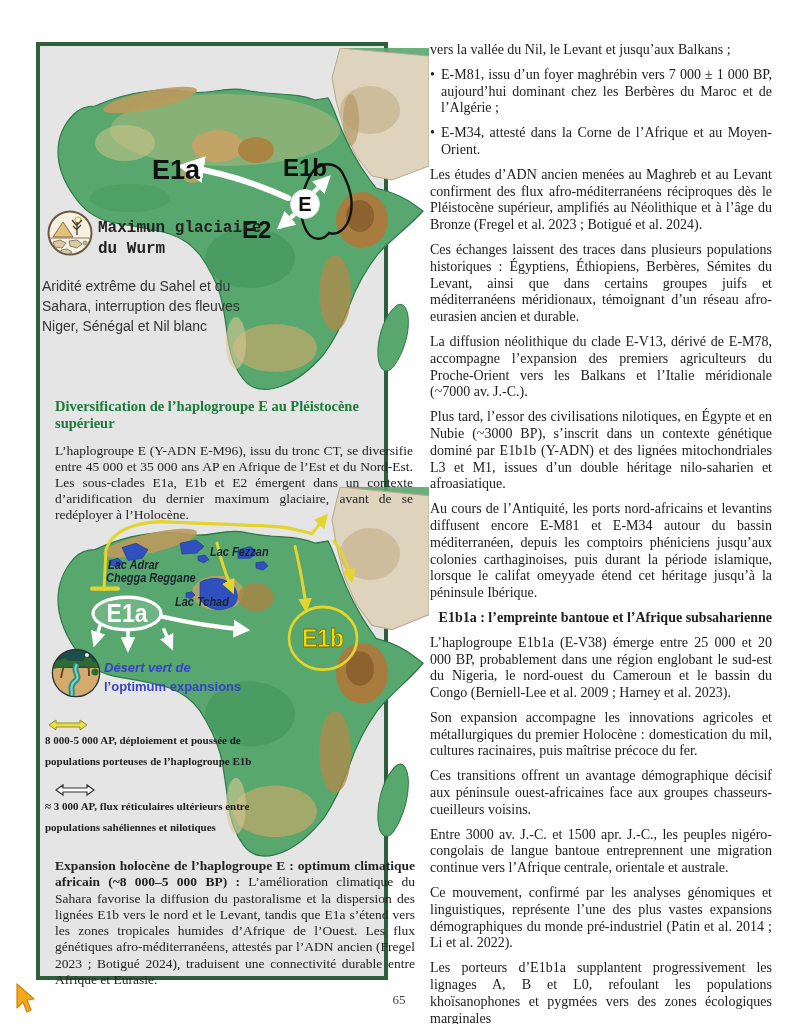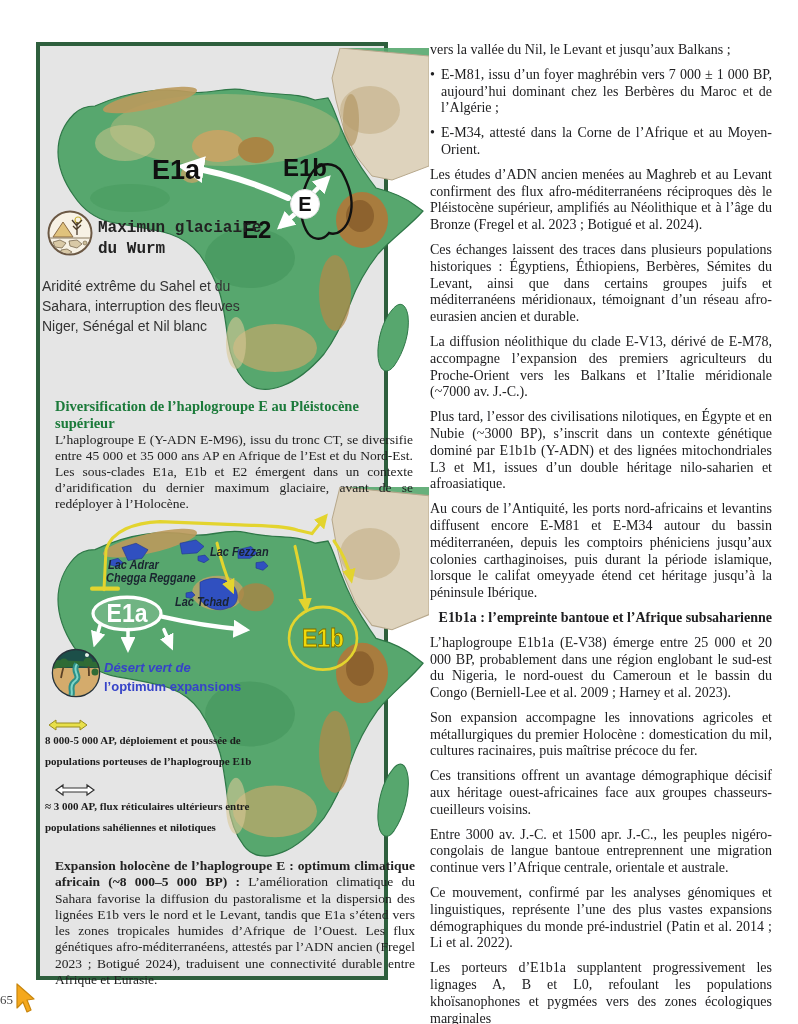--- a/index.html
+++ b/index.html
@@ -16,21 +16,21 @@
   .map-svg{position:absolute;left:0;display:block}
   .map1{top:2px;width:389px;height:345px}
   .map2{top:441px;width:389px;height:373px}
   .overlay{position:absolute;z-index:5}
   .glacial-icon{left:7px;top:164px;width:46px;height:46px}
   .glacial-title{left:58px;top:172px;font-family:Liberation Mono, monospace;
                  font-size:16px;font-weight:bold;color:#222;line-height:21px}
   .glacial-note{left:2px;top:230px;width:214px;font-family:"Liberation Sans",sans-serif;
                 font-size:14px;color:#333;line-height:20px}
   .caption1{left:15px;top:352px;width:358px}
-  .cap-title{font-size:14.5px;font-weight:bold;color:var(--cap-green);margin-bottom:0}
+  .cap-title{font-size:14.5px;font-weight:bold;color:var(--cap-green);margin-bottom:11px}
   .cap-body{font-size:13.5px;line-height:16px;text-align:justify;color:#222}
   .desert-icon{left:11px;top:602px;width:50px;height:50px}
   .desert-label{left:64px;top:612px;width:140px;font-family:"Liberation Sans",sans-serif;
                 font-size:13px;font-weight:bold;color:var(--desert-blue);line-height:19px}
   .desert-label .l1{font-style:italic}
   .legend-arrow{width:44px;height:14px;display:block}
   .legend1-arrow{left:6px;top:672px}
   .legend2-arrow{left:13px;top:737px}
   .legend-text{font-family:Liberation Serif, serif;font-size:11px;font-weight:bold;
                color:#1c1c1c;line-height:21px;width:242px}
@@ -39,21 +39,21 @@
   .caption2{left:15px;top:812px;width:360px;font-size:13.5px;line-height:16.3px;
             text-align:justify;color:#222}
   .caption2 .lead{font-weight:bold}
   .article{position:absolute;left:430px;top:42px;width:358px;font-size:14px;
            line-height:16.8px;text-align:justify;color:#202022;hyphens:auto}
   .article p,.article h3{margin:0 16px 8px 0}
   .article h3{font-size:14px;font-weight:bold;text-align:right}
   .article .bullet{display:flex}
   .article .bmark{flex:0 0 11px}
   .article .btext{flex:1;text-align:justify}
-  .page-number{position:absolute;top:992px;left:0;width:798px;text-align:left;
+  .page-number{position:absolute;top:992px;left:0;width:798px;text-align:center;
                font-size:13px;color:#444}
   .cursor{position:absolute;left:14px;top:983px;width:26px;height:32px;z-index:9}
   .mlabel{font-family:"Liberation Sans",sans-serif;font-weight:bold;fill:#101010}
   .lakelabel{font-family:"Liberation Sans",sans-serif;font-weight:bold;font-style:italic;
              font-size:11px;fill:#1a2430}
 </style>
 </head>
 <body>
 
 <div class="figure-box">
@@ -264,21 +264,21 @@
     <span class="btext">E-M34, attesté dans la Corne de l’Afrique et au Moyen-Orient.</span>
   </p>
   <p>Les études d’ADN ancien menées au Maghreb et au Levant confirment des flux afro-méditerranéens réciproques dès le Pléistocène supérieur, amplifiés au Néolithique et à l’âge du Bronze (Fregel et al. 2023 ; Botigué et al. 2024).</p>
   <p>Ces échanges laissent des traces dans plusieurs populations historiques : Égyptiens, Éthiopiens, Berbères, Sémites du Levant, ainsi que dans certains groupes juifs et méditerranéens méridionaux, témoignant d’un réseau afro-eurasien ancien et durable.</p>
   <p>La diffusion néolithique du clade E-V13, dérivé de E-M78, accompagne l’expansion des premiers agriculteurs du Proche-Orient vers les Balkans et l’Italie méridionale (~7000 av. J.-C.).</p>
   <p>Plus tard, l’essor des civilisations nilotiques, en Égypte et en Nubie (~3000 BP), s’inscrit dans un contexte génétique dominé par E1b1b (Y-ADN) et des lignées mitochondriales L3 et M1, issues d’un double héritage nilo-saharien et afroasiatique.</p>
   <p>Au cours de l’Antiquité, les ports nord-africains et levantins diffusent encore E-M81 et E-M34 autour du bassin méditerranéen, depuis les comptoirs phéniciens jusqu’aux colonies carthaginoises, puis durant la période islamique, lorsque le califat omeyyade étend cet héritage jusqu’à la péninsule Ibérique.</p>
   <h3>E1b1a : l’empreinte bantoue et l’Afrique subsaharienne</h3>
   <p>L’haplogroupe E1b1a (E-V38) émerge entre 25 000 et 20 000 BP, probablement dans une région englobant le sud-est du Nigeria, le nord-ouest du Cameroun et le bassin du Congo (Berniell-Lee et al. 2009 ; Harney et al. 2023).</p>
   <p>Son expansion accompagne les innovations agricoles et métallurgiques du premier Holocène : domestication du mil, cultures racinaires, puis maîtrise précoce du fer.</p>
-  <p>Ces transitions offrent un avantage démographique décisif aux héritage ouest-africaines face aux groupes chasseurs-cueilleurs voisins.</p>
+  <p>Ces transitions offrent un avantage démographique décisif aux péninsule ouest-africaines face aux groupes chasseurs-cueilleurs voisins.</p>
   <p>Entre 3000 av. J.-C. et 1500 apr. J.-C., les peuples nigéro-congolais de langue bantoue entreprennent une migration continue vers l’Afrique centrale, orientale et australe.</p>
   <p>Ce mouvement, confirmé par les analyses génomiques et linguistiques, représente l’une des plus vastes expansions démographiques du monde pré-industriel (Patin et al. 2014 ; Li et al. 2022).</p>
   <p>Les porteurs d’E1b1a supplantent progressivement les lignages A, B et L0, refoulant les populations khoïsanophones et pygmées vers des zones écologiques marginales</p>
 </div>
 
 <div class="page-number">65</div>
 
 <svg class="cursor" viewBox="0 0 26 32">
   <polygon points="3,1 3,25 9,19 13,29 17,27 13,17 20,16" fill="#f5a81c" stroke="#c8860e" stroke-width="1.2" stroke-linejoin="round"></polygon>
 </svg>

